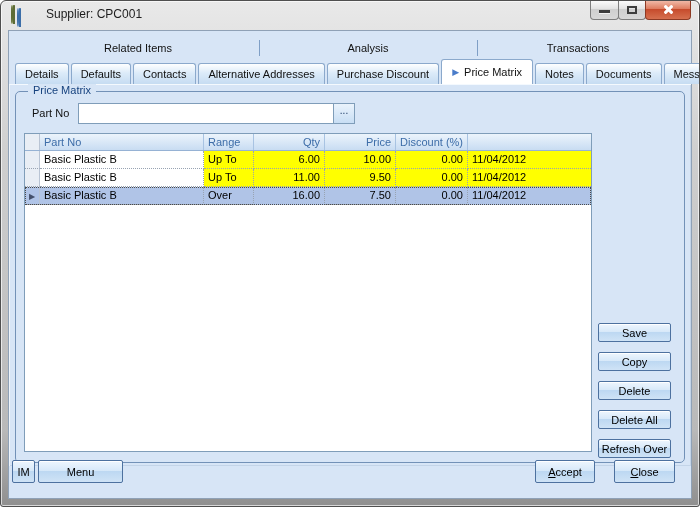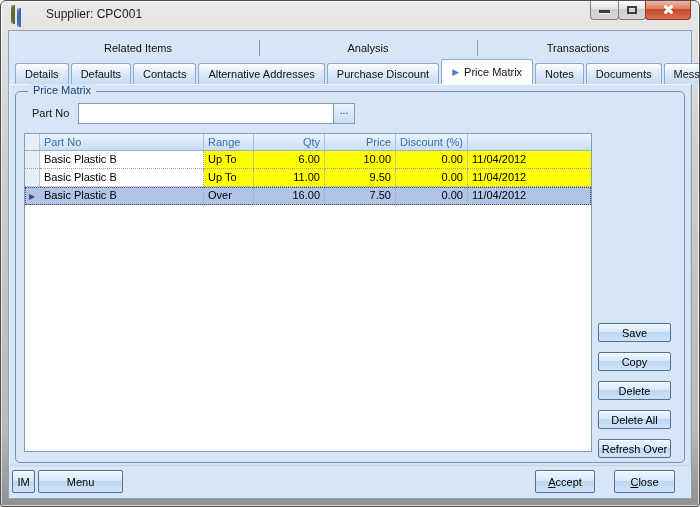--- a/index.html
+++ b/index.html
@@ -138,21 +138,21 @@
   .btn {
     font:11px "Liberation Sans", sans-serif; color:#000; text-align:center; cursor:pointer;
     border:1px solid #4d719f; border-radius:2px;
     background:linear-gradient(#eef6fe, #d8e9f9 45%, #bdd8f2 50%, #cfe3f6);
     box-shadow: inset 0 1px 0 #fff;
   }
   .side-btn { position:absolute; left:582px; width:73px; height:19px; }
   .sb-0 { top:231px; } .sb-1 { top:260px; } .sb-2 { top:289px; } .sb-3 { top:318px; } .sb-4 { top:347px; }
 
   
-  .footer { position:absolute; left:0; right:0; bottom:3px; height:27px; }
+  .footer { position:absolute; left:0; right:0; bottom:13px; height:27px; }
   .fbtn { position:absolute; top:2px; height:23px; }
   .btn-im { left:3px; width:23px; }
   .btn-menu { left:29px; width:85px; }
   .btn-accept { left:526px; width:60px; }
   .btn-close { left:605px; width:61px; }
   .ak { text-decoration:underline; }
 </style>
 </head>
 <body>
 

